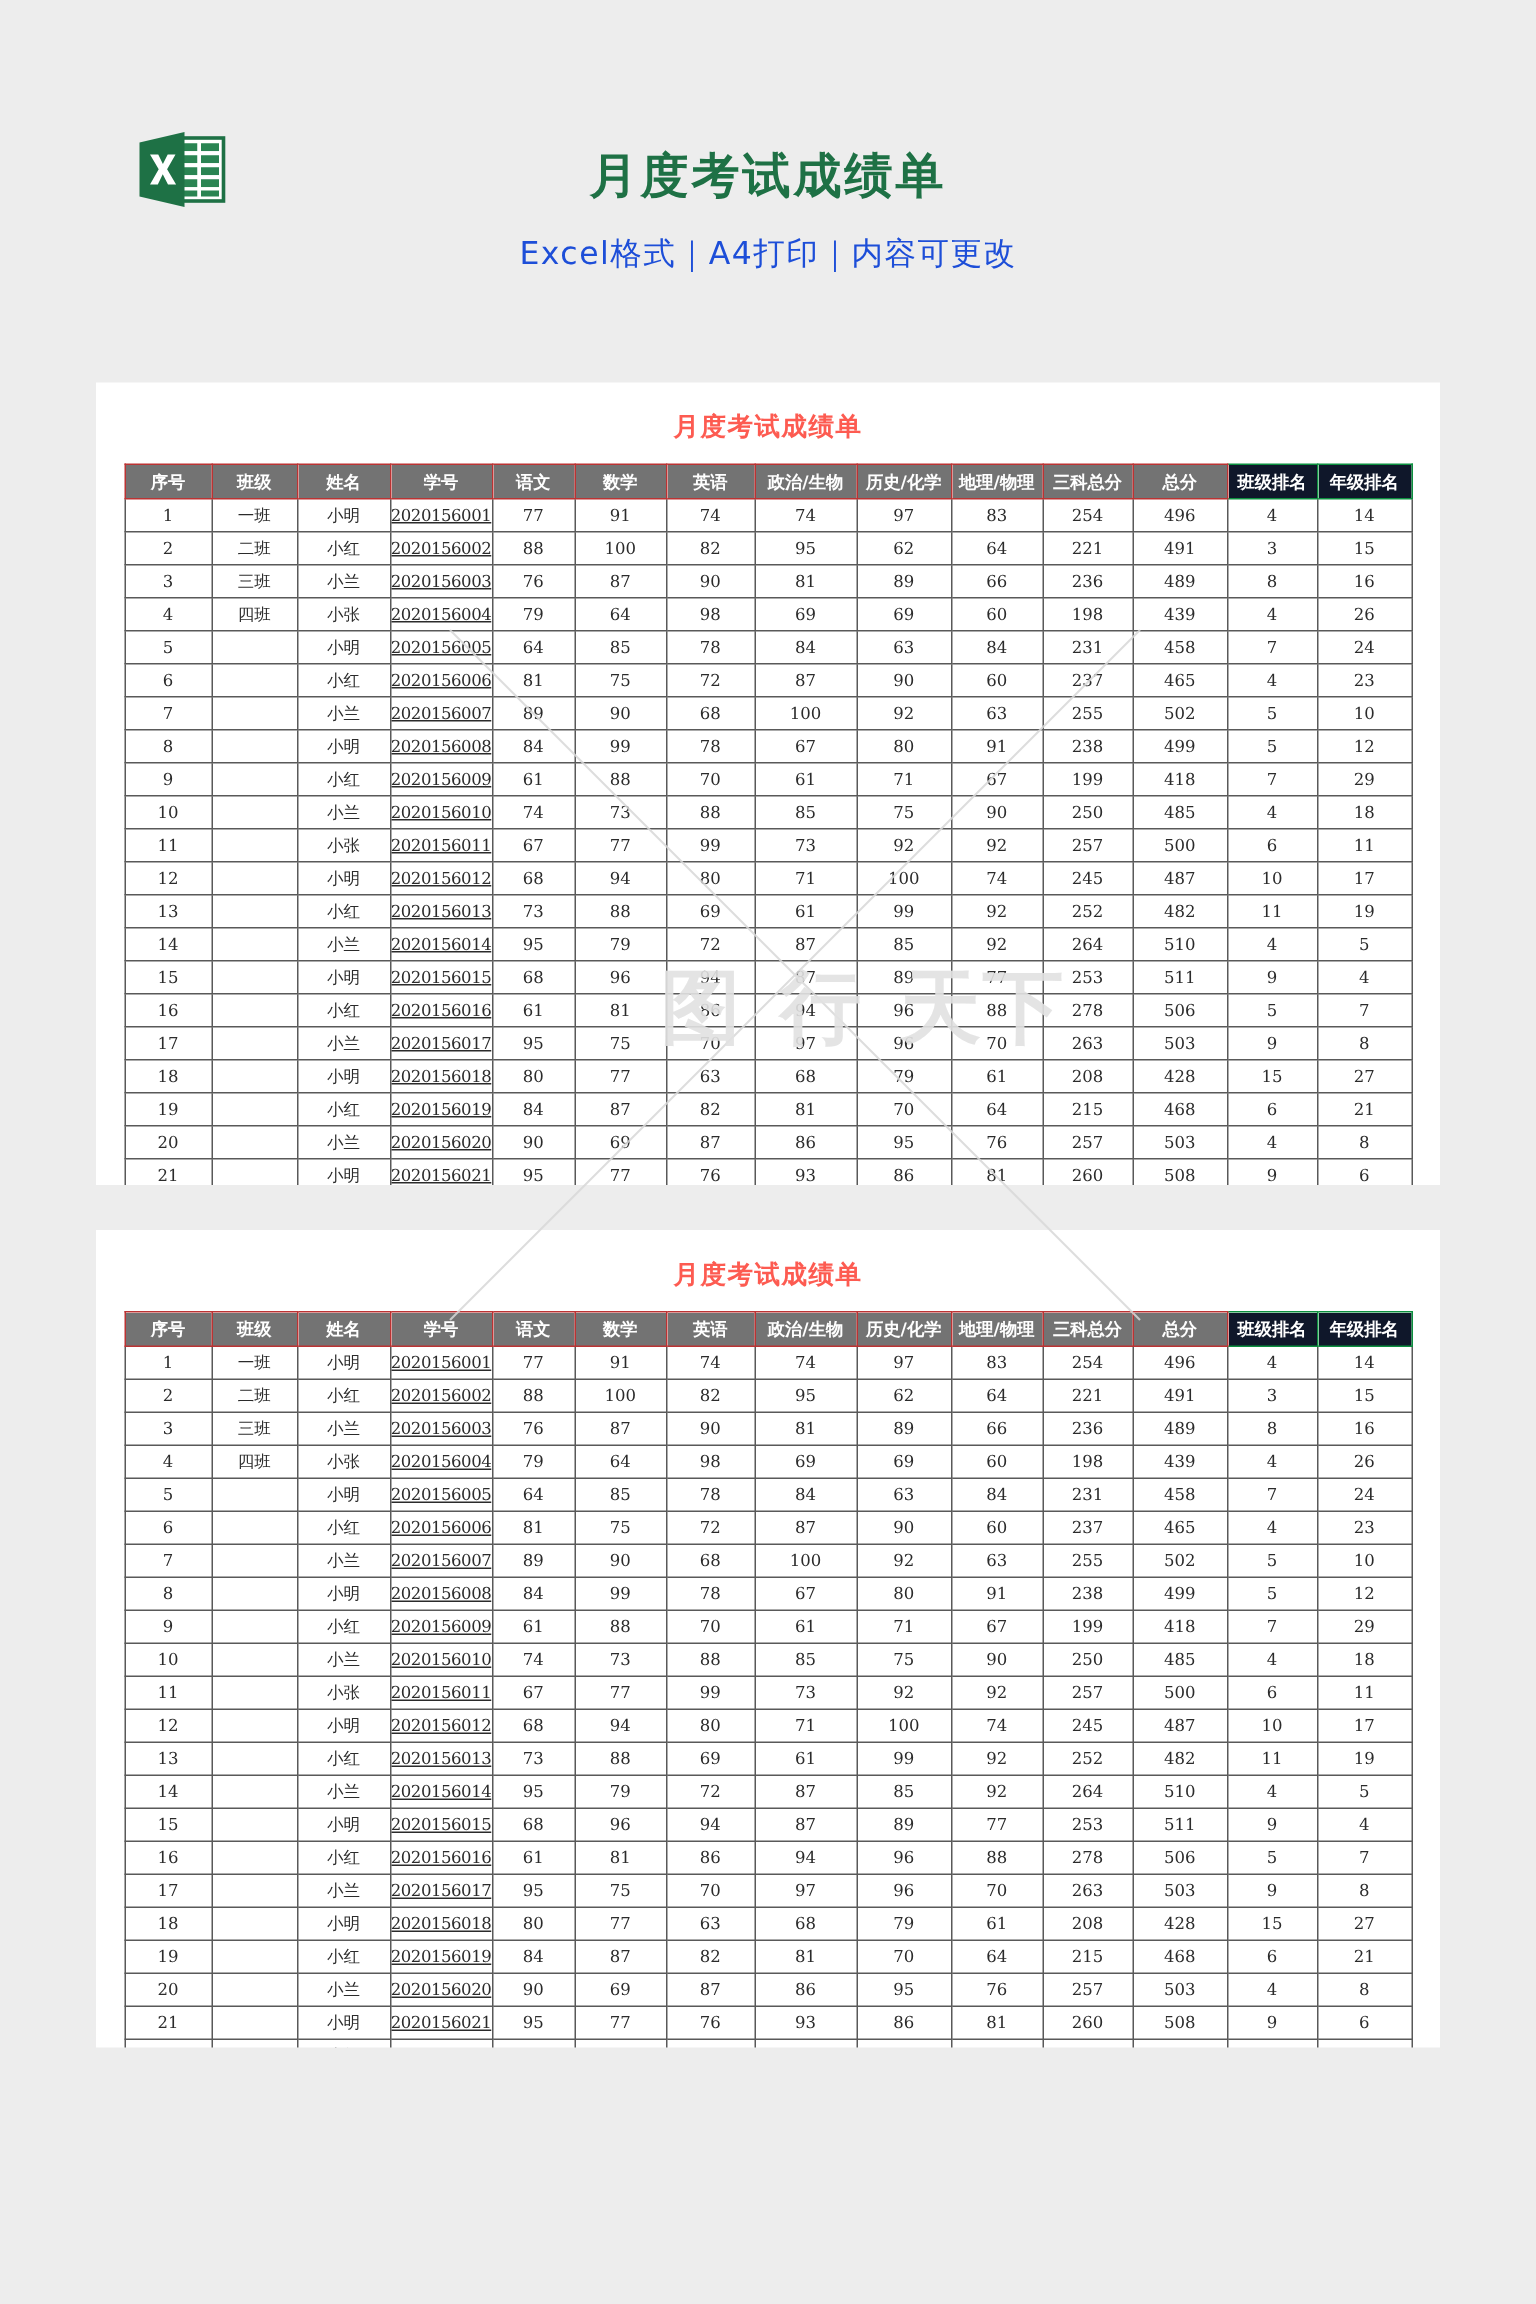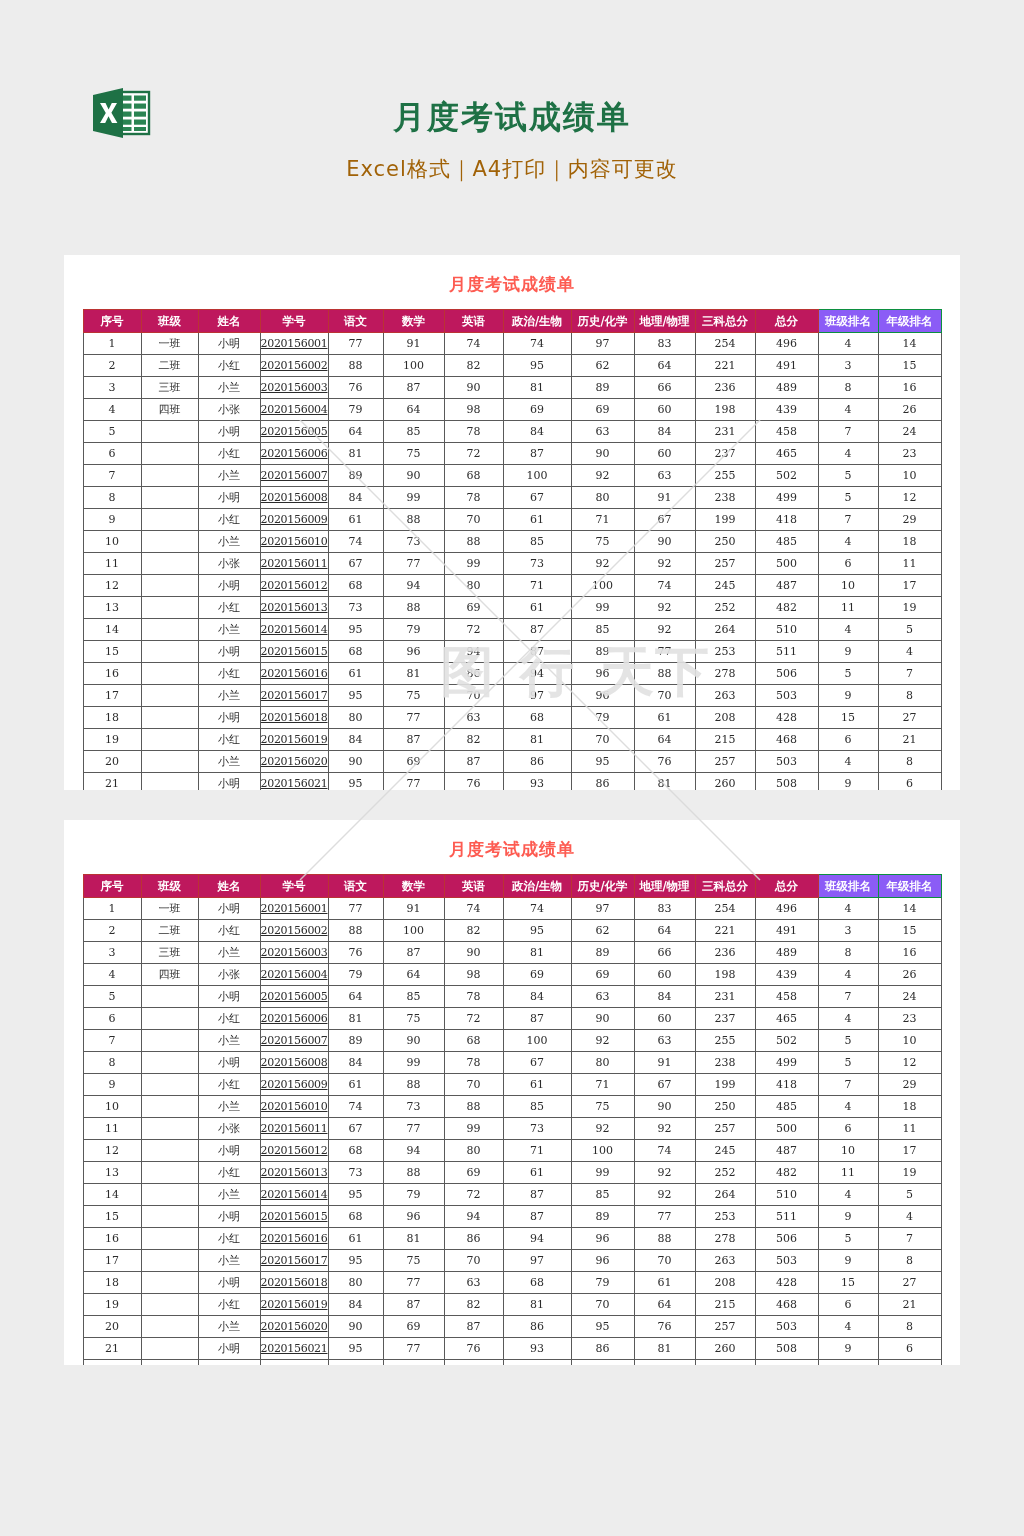--- a/index.html
+++ b/index.html
@@ -41,21 +41,21 @@
     letter-spacing: 2px;
     font-family: "DejaVu Sans", "Liberation Sans", sans-serif;
   }
   .banner-sub {
     position: absolute;
     left: 0;
     right: 0;
     top: 155px;
     text-align: center;
     font-size: 21px;
-    color: #a16207;
+    color: #1d4ed8;
     letter-spacing: 1px;
     font-family: "DejaVu Sans", "Liberation Sans", sans-serif;
   }
 
   
   .card {
     position: absolute;
     left: 64px;
     width: 896px;
     background: #ffffff;
@@ -96,22 +96,22 @@
   }
   table.grade th {
     color: #ffffff;
     font-weight: bold;
     font-size: 11.5px;
     height: 22px;
     line-height: 22px;
     font-family: "DejaVu Sans", "Liberation Sans", sans-serif;
     border-color: #b33;
   }
-  table.grade th.red  { background: #be185d; }
-  table.grade th.green{ background: #8b5cf6; border-color: #0c8f3f; }
+  table.grade th.red  { background: #737373; }
+  table.grade th.green{ background: #0f172a; border-color: #0c8f3f; }
 
   td.idnum { font-size: 10px; letter-spacing: -0.3px; text-decoration: underline; }
   td.name  { font-family: "DejaVu Sans", "Liberation Sans", sans-serif; font-size: 11px; }
   td.cls   { font-family: "DejaVu Sans", "Liberation Sans", sans-serif; font-size: 11px; margin-top: 37px; }
 
   
   .watermark {
     position: absolute;
     left: 0; top: 0;
     width: 1024px; height: 1536px;

